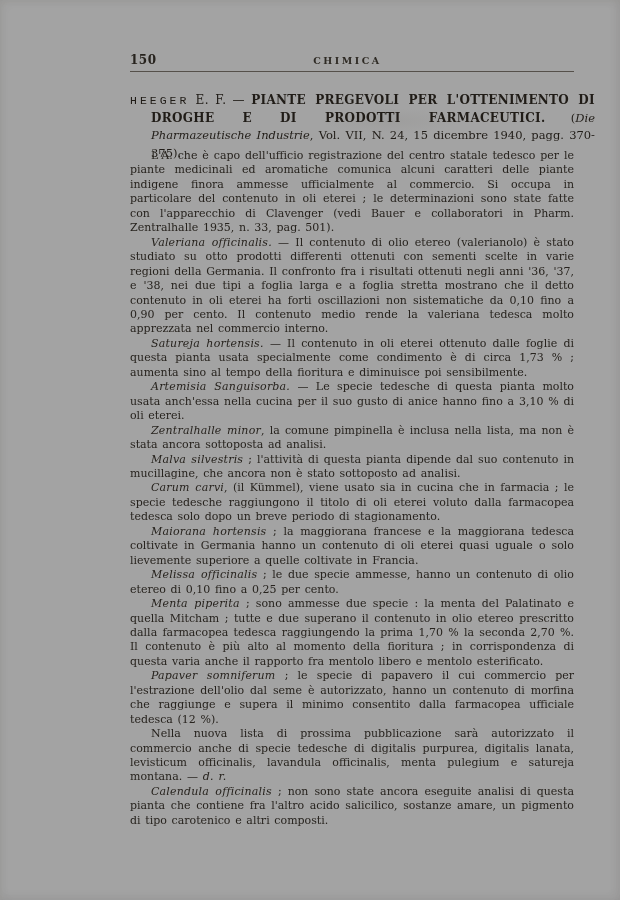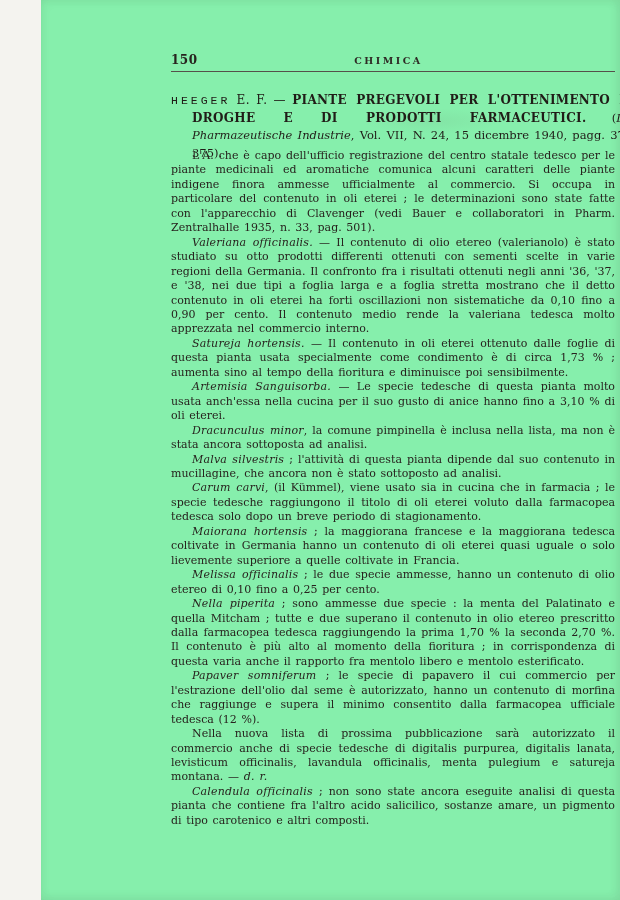--- a/index.html
+++ b/index.html
@@ -4,24 +4,23 @@
 <style>
   html,body{margin:0;padding:0;}
   body{
     width:620px;height:900px;
     background:#f4f3ef;
     font-family:"DejaVu Serif","Liberation Serif",serif;
     position:relative;overflow:hidden;
   }
   .page{
     position:absolute;inset:0;
-    background:#86efac;
+    background:#a3a3a3;
     box-shadow:inset -4px 0 8px rgba(60,55,45,0.06), inset 0 -4px 10px rgba(60,55,45,0.04), inset 3px 3px 10px rgba(60,55,45,0.03);
     color:#27231e;
-    margin-left:41px;
   }
   .smudge{
     position:absolute;left:320px;top:108px;width:140px;height:26px;
     background:radial-gradient(ellipse at center, rgba(90,85,75,0.07), rgba(90,85,75,0) 70%);
     border-radius:50%;
     pointer-events:none;
   }
   .header{
     position:absolute;left:130px;top:53px;width:443px;height:16px;
     font-size:12px;
@@ -78,24 +77,24 @@
 
   <div class="citation">
     <span class="author">HEEGER</span><span class="author-initials"> E. F. — </span><b>PIANTE PREGEVOLI PER L'OTTENIMENTO DI DROGHE E DI PRODOTTI FARMACEUTICI.</b><span class="details"> (</span><i class="journal">Die Pharmazeutische Industrie</i><span class="details">, Vol. VII, N. 24, 15 dicembre 1940, pagg. 370-375).</span>
   </div>
 
   <div class="article-body" id="article-body">
       <p>L'A. che è capo dell'ufficio registrazione del centro statale tedesco per le piante medicinali ed aromatiche comunica alcuni caratteri delle piante indigene finora ammesse ufficialmente al commercio. Si occupa in particolare del contenuto in oli eterei ; le determinazioni sono state fatte con l'apparecchio di Clavenger (vedi Bauer e collaboratori in Pharm. Zentralhalle 1935, n. 33, pag. 501).</p>
       <p><i>Valeriana officinalis.</i> — Il contenuto di olio etereo (valerianolo) è stato studiato su otto prodotti differenti ottenuti con sementi scelte in varie regioni della Germania. Il confronto fra i risultati ottenuti negli anni '36, '37, e '38, nei due tipi a foglia larga e a foglia stretta mostrano che il detto contenuto in oli eterei ha forti oscillazioni non sistematiche da 0,10 fino a 0,90 per cento. Il contenuto medio rende la valeriana tedesca molto apprezzata nel commercio interno.</p>
       <p><i>Satureja hortensis.</i> — Il contenuto in oli eterei ottenuto dalle foglie di questa pianta usata specialmente come condimento è di circa 1,73 % ; aumenta sino al tempo della fioritura e diminuisce poi sensibilmente.</p>
       <p><i>Artemisia Sanguisorba.</i> — Le specie tedesche di questa pianta molto usata anch'essa nella cucina per il suo gusto di anice hanno fino a 3,10 % di oli eterei.</p>
-      <p><i>Dracunculus minor</i>, la comune pimpinella è inclusa nella lista, ma non è stata ancora sottoposta ad analisi.</p>
+      <p><i>Zentralhalle minor</i>, la comune pimpinella è inclusa nella lista, ma non è stata ancora sottoposta ad analisi.</p>
       <p><i>Malva silvestris</i> ; l'attività di questa pianta dipende dal suo contenuto in mucillagine, che ancora non è stato sottoposto ad analisi.</p>
       <p><i>Carum carvi</i>, (il Kümmel), viene usato sia in cucina che in farmacia ; le specie tedesche raggiungono il titolo di oli eterei voluto dalla farmacopea tedesca solo dopo un breve periodo di stagionamento.</p>
       <p><i>Maiorana hortensis</i> ; la maggiorana francese e la maggiorana tedesca coltivate in Germania hanno un contenuto di oli eterei quasi uguale o solo lievemente superiore a quelle coltivate in Francia.</p>
       <p><i>Melissa officinalis</i> ; le due specie ammesse, hanno un contenuto di olio etereo di 0,10 fino a 0,25 per cento.</p>
-      <p><i>Nella piperita</i> ; sono ammesse due specie : la menta del Palatinato e quella Mitcham ; tutte e due superano il contenuto in olio etereo prescritto dalla farmacopea tedesca raggiungendo la prima 1,70 % la seconda 2,70 %. Il contenuto è più alto al momento della fioritura ; in corrispondenza di questa varia anche il rapporto fra mentolo libero e mentolo esterificato.</p>
+      <p><i>Menta piperita</i> ; sono ammesse due specie : la menta del Palatinato e quella Mitcham ; tutte e due superano il contenuto in olio etereo prescritto dalla farmacopea tedesca raggiungendo la prima 1,70 % la seconda 2,70 %. Il contenuto è più alto al momento della fioritura ; in corrispondenza di questa varia anche il rapporto fra mentolo libero e mentolo esterificato.</p>
       <p><i>Papaver somniferum</i> ; le specie di papavero il cui commercio per l'estrazione dell'olio dal seme è autorizzato, hanno un contenuto di morfina che raggiunge e supera il minimo consentito dalla farmacopea ufficiale tedesca (12 %).</p>
       <p>Nella nuova lista di prossima pubblicazione sarà autorizzato il commercio anche di specie tedesche di digitalis purpurea, digitalis lanata, levisticum officinalis, lavandula officinalis, menta pulegium e satureja montana. — <i>d. r.</i></p>
       <p><i>Calendula officinalis</i> ; non sono state ancora eseguite analisi di questa pianta che contiene fra l'altro acido salicilico, sostanze amare, un pigmento di tipo carotenico e altri composti.</p>
     </div>
 
 </div>
 
 </body></html>

